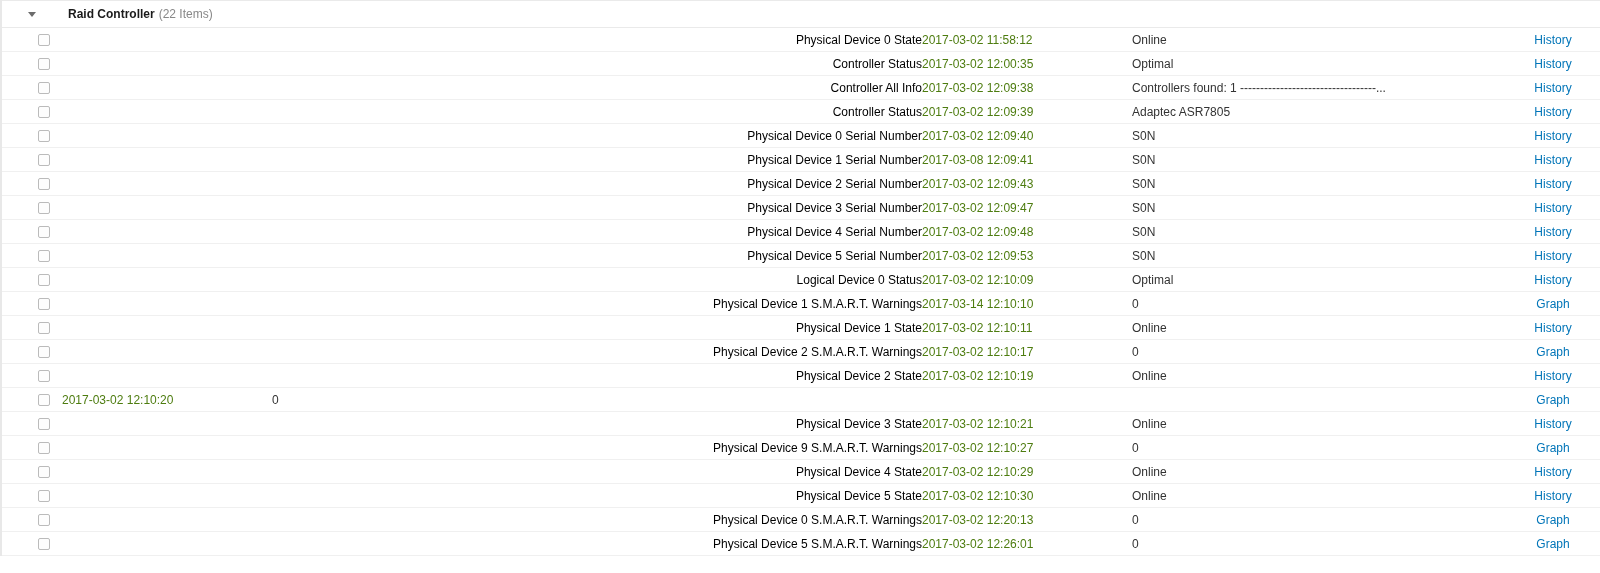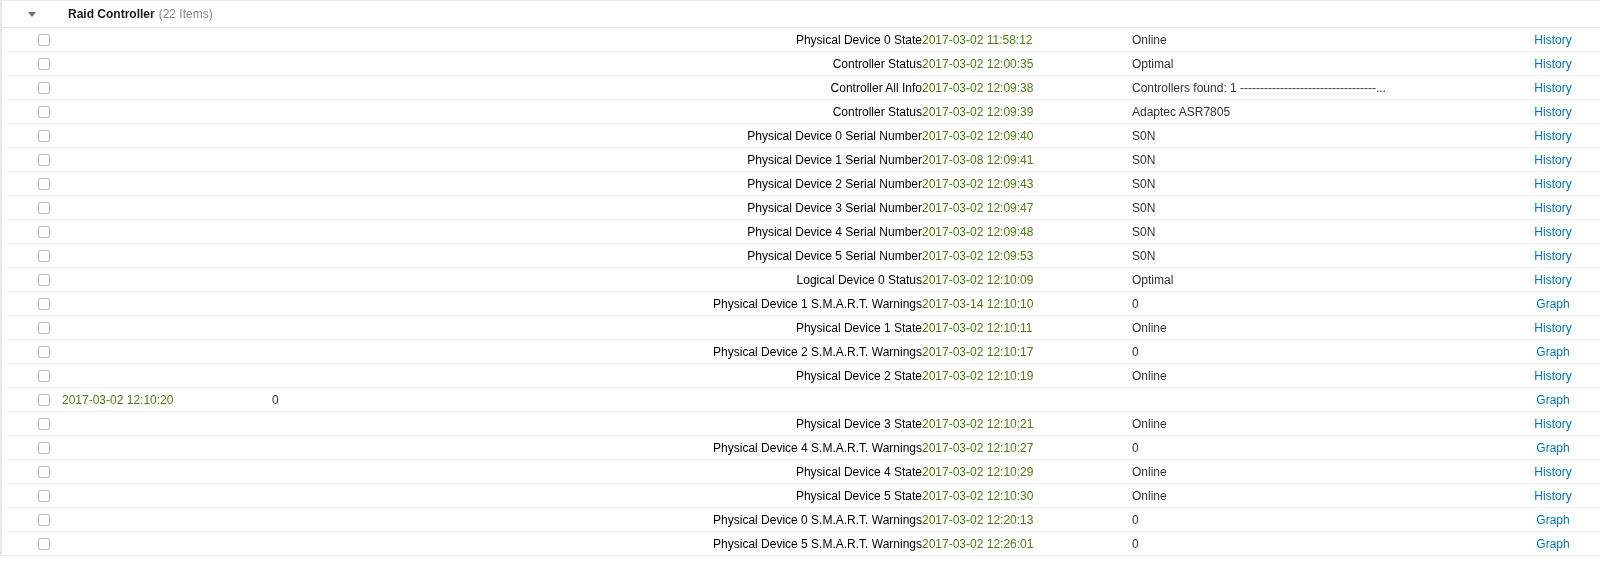--- a/index.html
+++ b/index.html
@@ -246,21 +246,21 @@
         </div>
         <div class="cell-name">Physical Device 3 State</div>
         <div class="cell-ts">2017-03-02 12:10:21</div>
         <div class="cell-value">Online</div>
         <div class="cell-action"><a>History</a></div>
       </div>
       <div class="row">
         <div class="cell-checkbox">
           <span class="checkbox"></span>
         </div>
-        <div class="cell-name">Physical Device 4 S.M.A.R.T. Warnings</div>
+        <div class="cell-name">Physical Device 9 S.M.A.R.T. Warnings</div>
         <div class="cell-ts">2017-03-02 12:10:27</div>
         <div class="cell-value">0</div>
         <div class="cell-action"><a>Graph</a></div>
       </div>
       <div class="row">
         <div class="cell-checkbox">
           <span class="checkbox"></span>
         </div>
         <div class="cell-name">Physical Device 4 State</div>
         <div class="cell-ts">2017-03-02 12:10:29</div>

